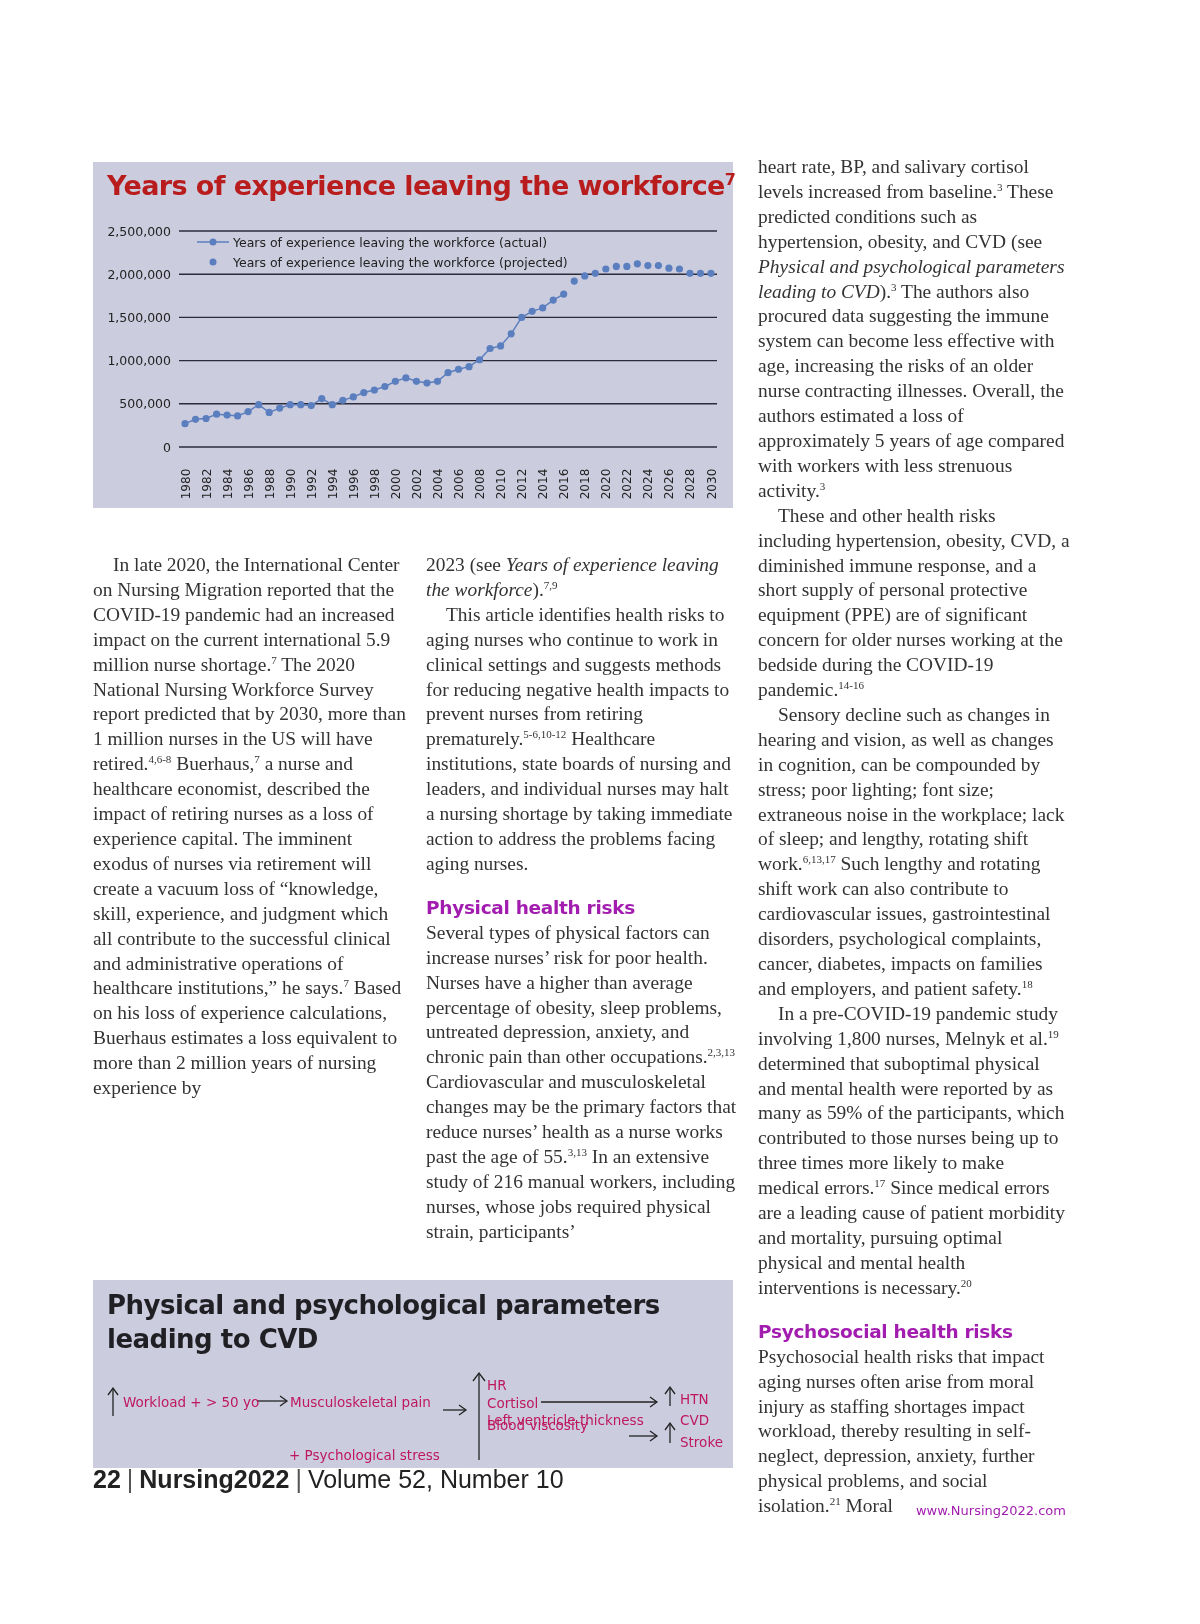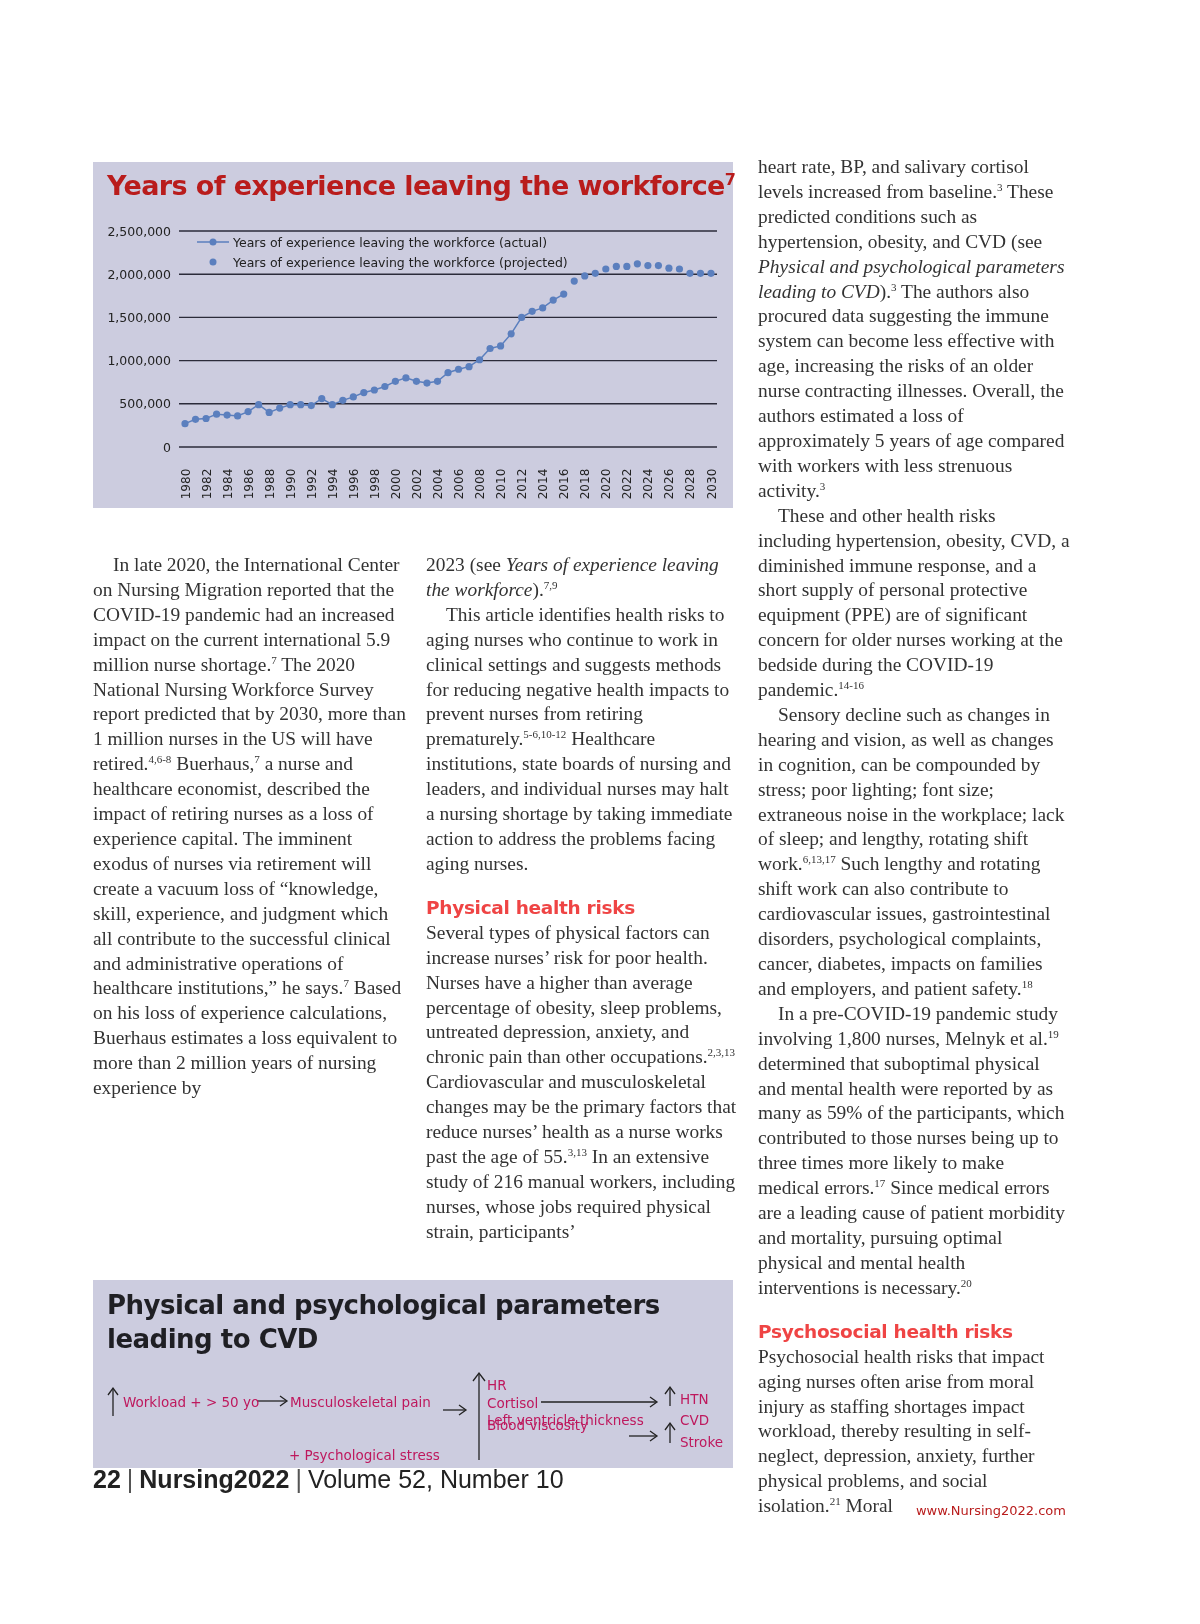--- a/index.html
+++ b/index.html
@@ -6,32 +6,32 @@
   body { width:1200px; height:1624px; position:relative; overflow:hidden; font-family:"Liberation Serif", serif; color:#2a2a2a; }
   .box { position:absolute; background:#ccccdf; }
   #chart-box { left:93px; top:162px; width:640px; height:346px; }
   #chart-title { position:absolute; left:14px; top:8px; font-family:"DejaVu Sans", sans-serif; font-weight:bold; font-size:27px; color:#b91c1c; letter-spacing:-0.6px; white-space:nowrap; }
   #chart-title sup { font-size:16px; }
   #chart-svg { position:absolute; left:0; top:0; }
   .col { position:absolute; font-size:19.4px; line-height:24.9px; color:#333; }
   .col p { margin:0; }
   .col p.ind { text-indent:20px; }
   .col sup { font-size:11px; line-height:0; vertical-align:7px; }
-  .col h3 { font-family:"DejaVu Sans", sans-serif; font-weight:bold; font-size:18.5px; margin:19px 0 1px 0; line-height:24px; color:#ef4444; letter-spacing:-0.3px; }
+  .col h3 { font-family:"DejaVu Sans", sans-serif; font-weight:bold; font-size:18.5px; margin:19px 0 1px 0; line-height:24px; color:#a21caf; letter-spacing:-0.3px; }
   #col1 { left:93px; top:553px; width:318px; }
   #col2 { left:426px; top:553px; width:312px; }
   #col3 { left:758px; top:155px; width:312px; }
   #cvd-box { left:93px; top:1280px; width:640px; height:188px; }
   #cvd-title { position:absolute; left:14px; top:8px; width:620px; font-family:"DejaVu Sans", sans-serif; font-weight:bold; font-size:26px; line-height:34px; color:#1f1f24; letter-spacing:-0.5px; }
   .dg { position:absolute; font-family:"DejaVu Sans", sans-serif; font-size:13.5px; color:#be185d; white-space:nowrap; line-height:18px; }
   #cvd-svg { position:absolute; left:0; top:0; }
   #footer { position:absolute; left:93px; top:1465px; font-family:Liberation Sans, sans-serif; font-size:25px; color:#222; white-space:nowrap; }
   #footer .b { font-weight:bold; }
   #footer .sep { color:#555; margin:0 6px; }
-  #footer-url { position:absolute; right:134px; top:1503px; font-family:"DejaVu Sans", sans-serif; font-size:13px; color:#b91c1c; }
+  #footer-url { position:absolute; right:134px; top:1503px; font-family:"DejaVu Sans", sans-serif; font-size:13px; color:#a21caf; }
 </style>
 </head>
 <body>
 
 <div class="box" id="chart-box">
   <svg id="chart-svg" width="640" height="346">
     <g id="grid-layer">
         <line x1="86" x2="624" y1="285" y2="285" stroke="#2b2b3a" stroke-width="1.4"></line>
         <line x1="86" x2="624" y1="241.8" y2="241.8" stroke="#2b2b3a" stroke-width="1.4"></line>
         <line x1="86" x2="624" y1="198.6" y2="198.6" stroke="#2b2b3a" stroke-width="1.4"></line>

